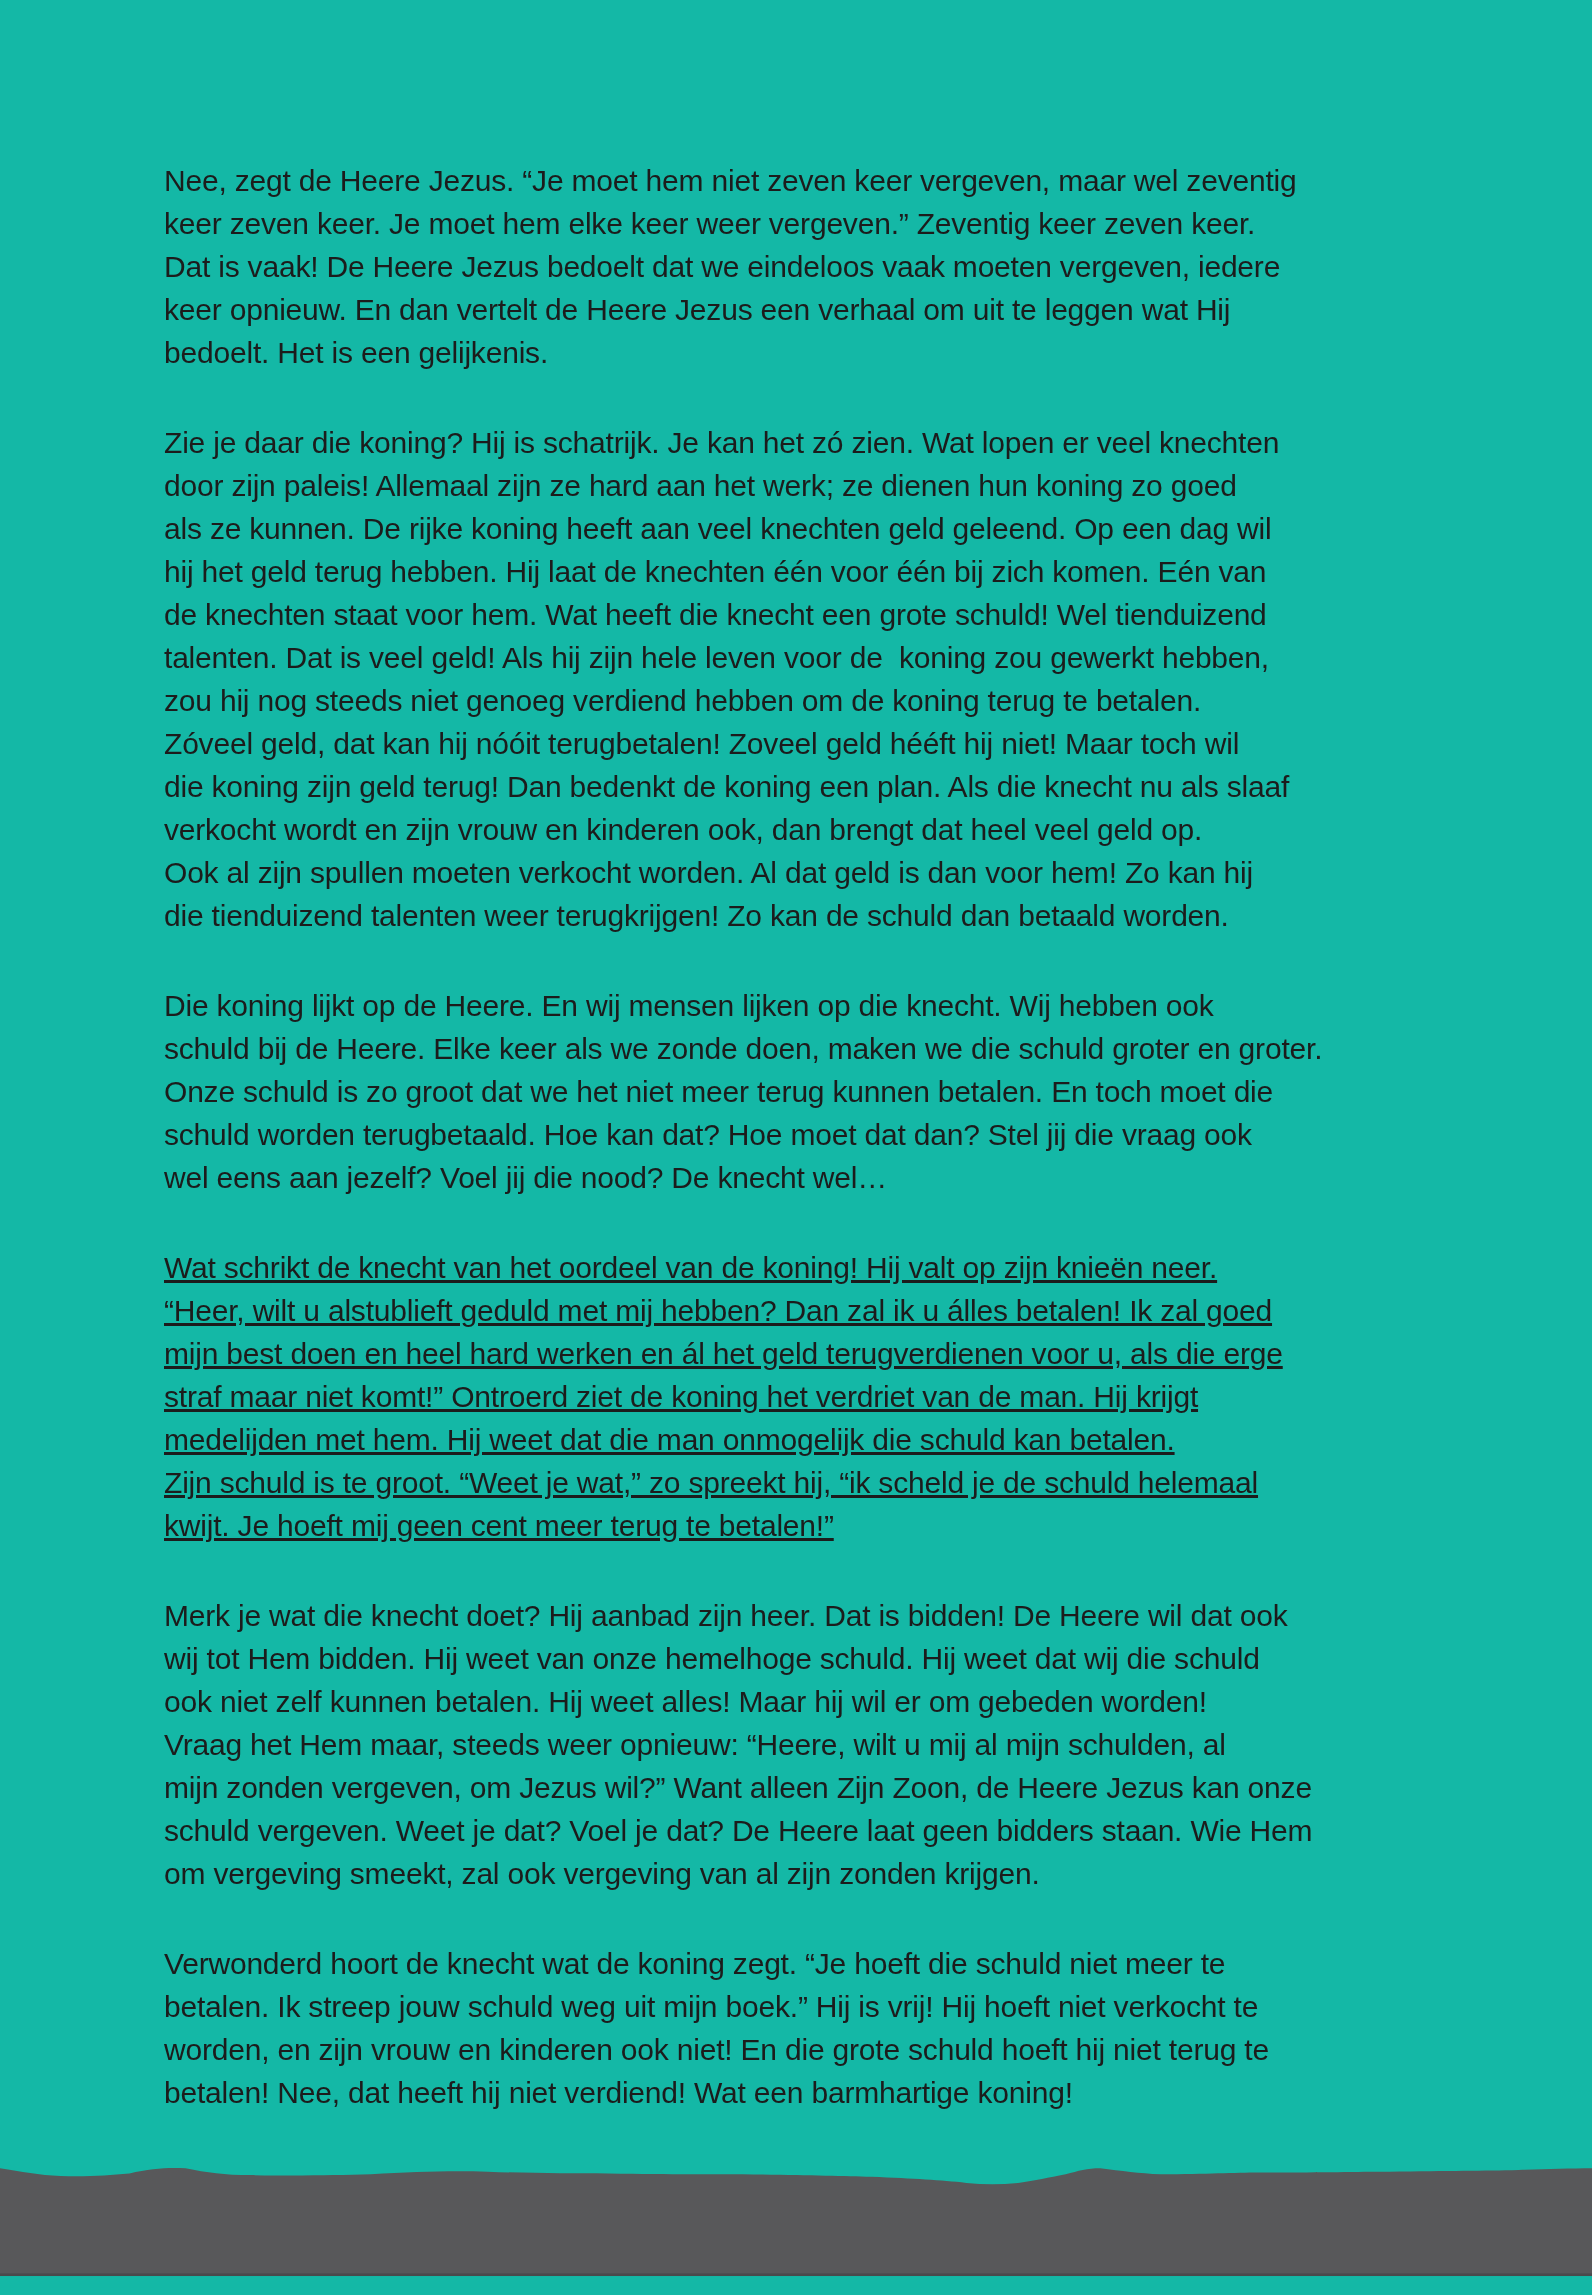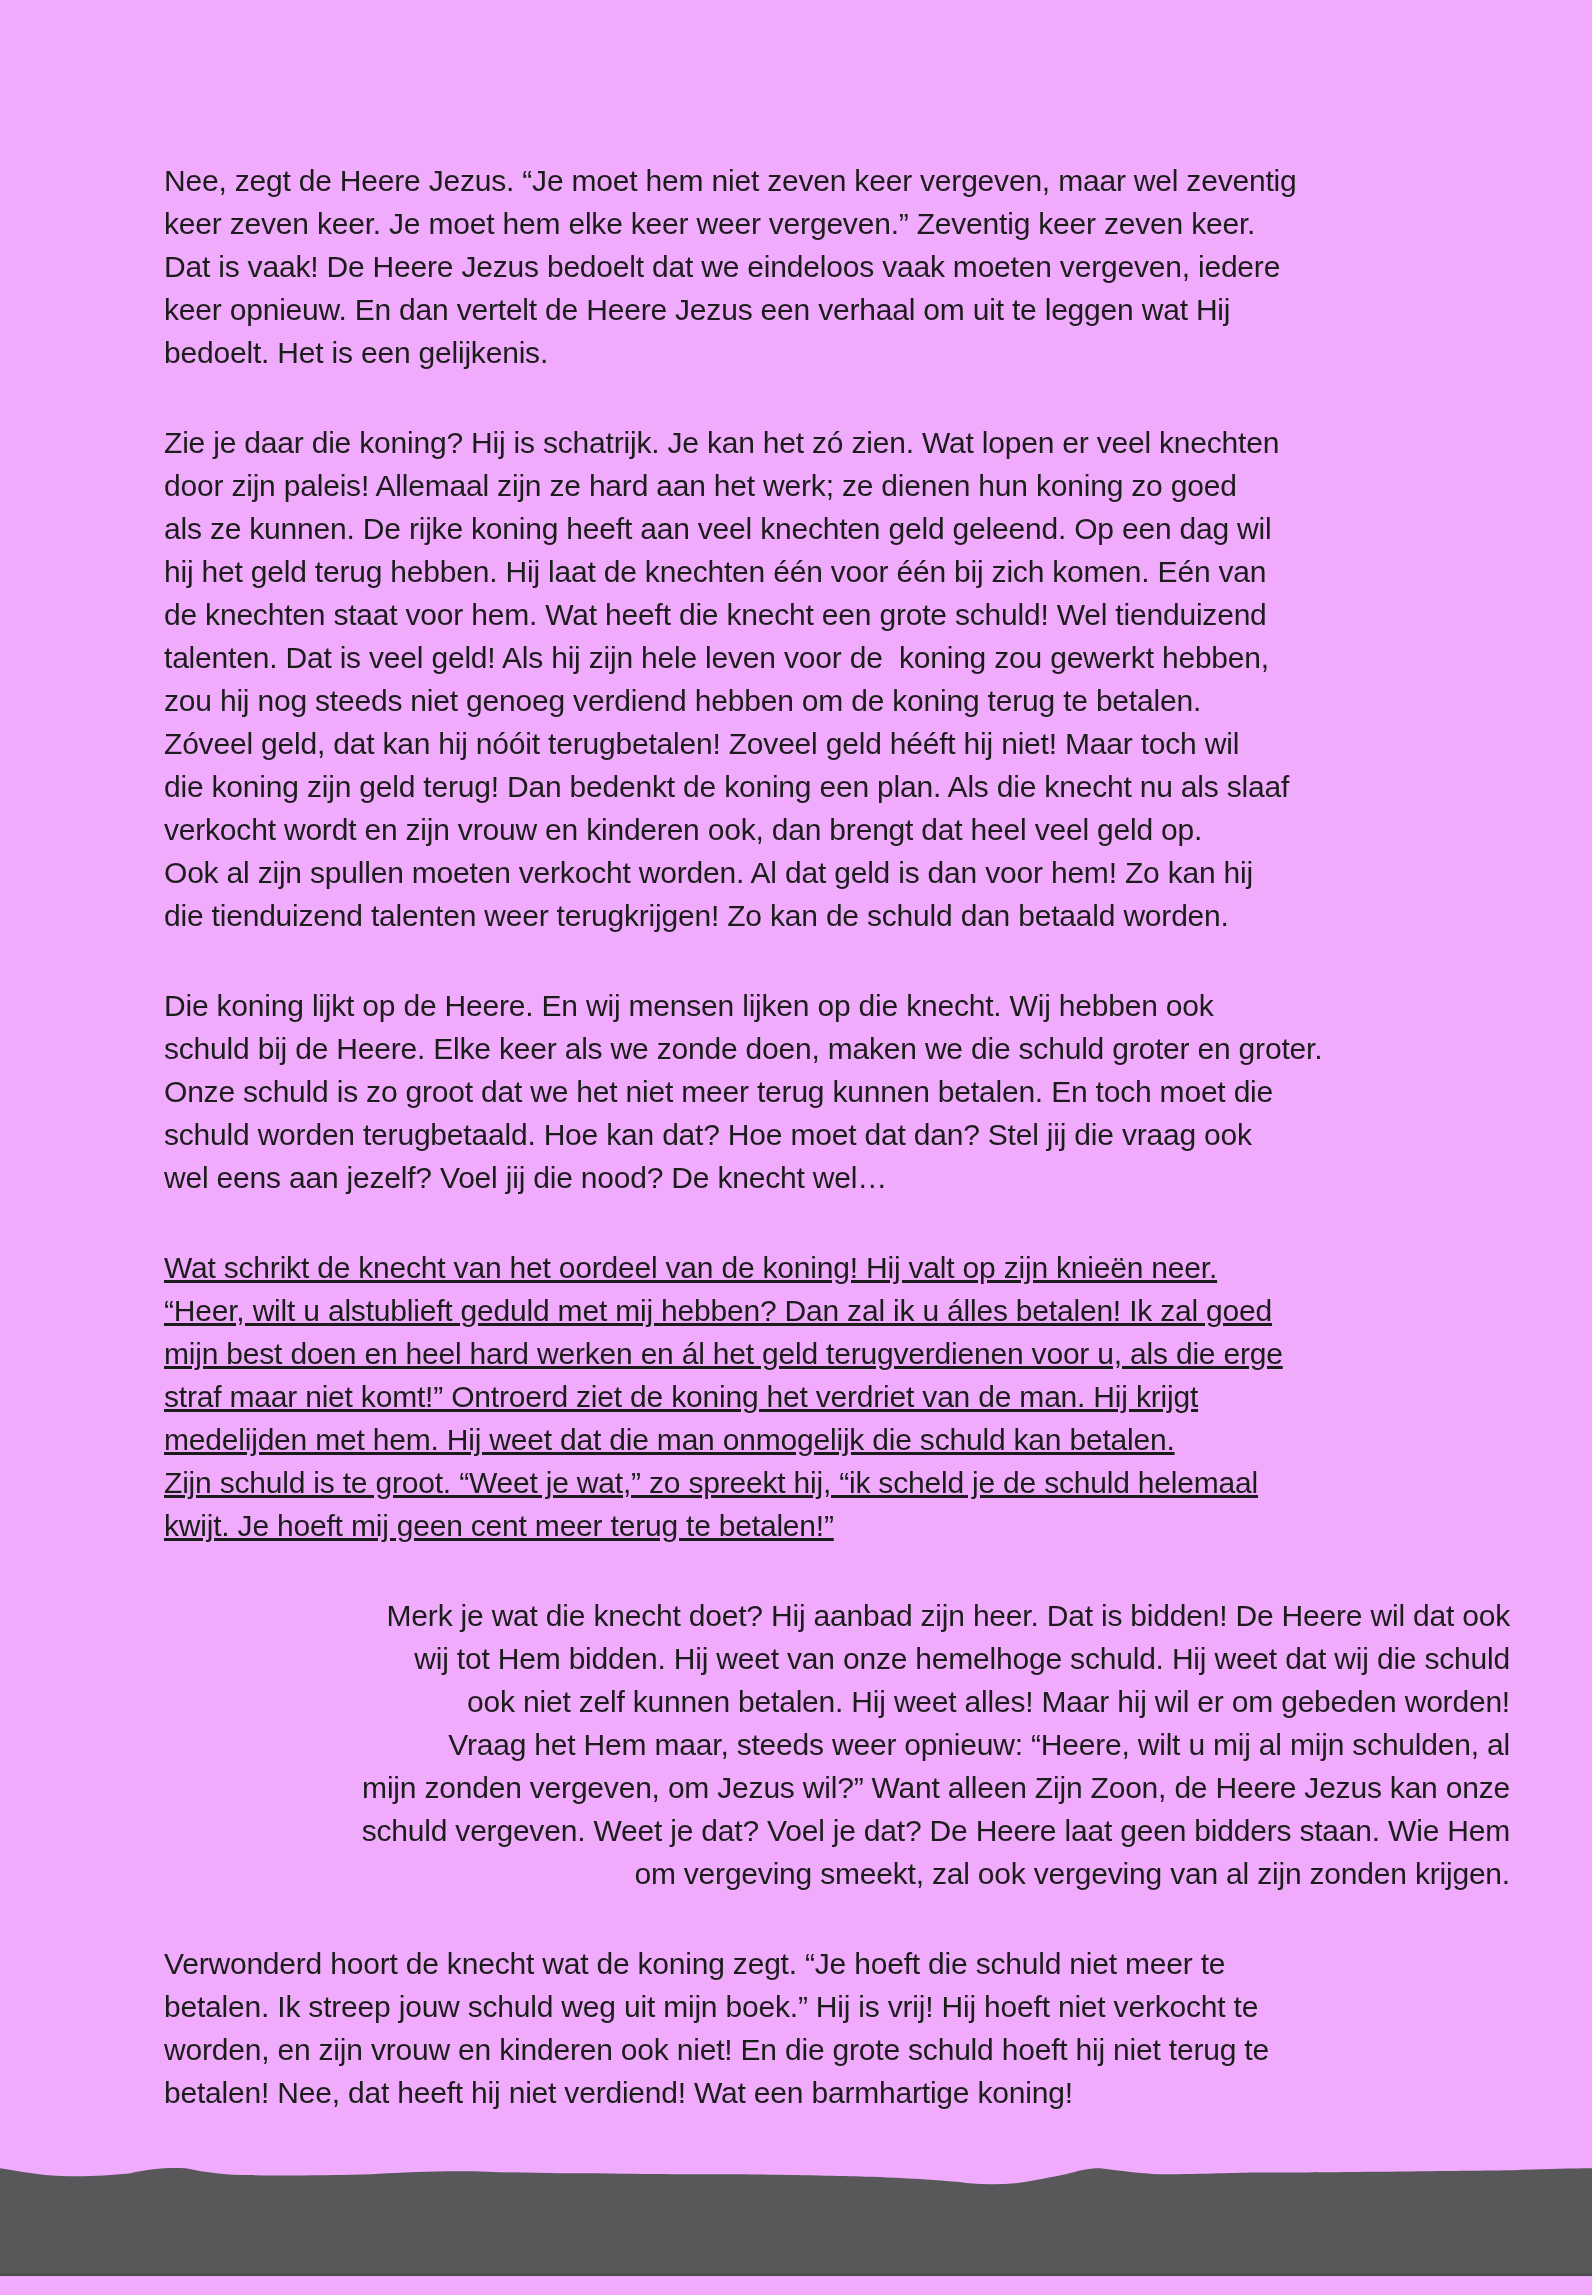--- a/index.html
+++ b/index.html
@@ -1,20 +1,20 @@
 <!DOCTYPE html>
 <html style="font-size:14px"><head>
 <meta charset="utf-8">
 <style>
   html, body { margin: 0; padding: 0; background: #ffffff; }
   .page {
     position: relative;
     width: 1592px;
     height: 2295px;
-    background: #f0abfc;
+    background: #14b8a6;
     overflow: hidden;
     font-family: "Liberation Sans", sans-serif;
   }
   .text-block {
     position: absolute;
     top: 0;
     left: 164px;
     width: 1346px;
     padding-top: 159px;
   }
@@ -63,21 +63,21 @@
 Onze schuld is zo groot dat we het niet meer terug kunnen betalen. En toch moet die
 schuld worden terugbetaald. Hoe kan dat? Hoe moet dat dan? Stel jij die vraag ook
 wel eens aan jezelf? Voel jij die nood? De knecht wel…</p>
       <p style="color: rgb(28, 28, 28); text-decoration: underline;">Wat schrikt de knecht van het oordeel van de koning! Hij valt op zijn knieën neer.
 “Heer, wilt u alstublieft geduld met mij hebben? Dan zal ik u álles betalen! Ik zal goed
 mijn best doen en heel hard werken en ál het geld terugverdienen voor u, als die erge
 straf maar niet komt!” Ontroerd ziet de koning het verdriet van de man. Hij krijgt
 medelijden met hem. Hij weet dat die man onmogelijk die schuld kan betalen.
 Zijn schuld is te groot. “Weet je wat,” zo spreekt hij, “ik scheld je de schuld helemaal
 kwijt. Je hoeft mij geen cent meer terug te betalen!”</p>
-      <p style="color: rgb(28, 28, 28); text-align: right;">Merk je wat die knecht doet? Hij aanbad zijn heer. Dat is bidden! De Heere wil dat ook
+      <p style="color: rgb(28, 28, 28);">Merk je wat die knecht doet? Hij aanbad zijn heer. Dat is bidden! De Heere wil dat ook
 wij tot Hem bidden. Hij weet van onze hemelhoge schuld. Hij weet dat wij die schuld
 ook niet zelf kunnen betalen. Hij weet alles! Maar hij wil er om gebeden worden!
 Vraag het Hem maar, steeds weer opnieuw: “Heere, wilt u mij al mijn schulden, al
 mijn zonden vergeven, om Jezus wil?” Want alleen Zijn Zoon, de Heere Jezus kan onze
 schuld vergeven. Weet je dat? Voel je dat? De Heere laat geen bidders staan. Wie Hem
 om vergeving smeekt, zal ook vergeving van al zijn zonden krijgen.</p>
       <p style="color: rgb(28, 28, 28); margin-top: 47px;">Verwonderd hoort de knecht wat de koning zegt. “Je hoeft die schuld niet meer te
 betalen. Ik streep jouw schuld weg uit mijn boek.” Hij is vrij! Hij hoeft niet verkocht te
 worden, en zijn vrouw en kinderen ook niet! En die grote schuld hoeft hij niet terug te
 betalen! Nee, dat heeft hij niet verdiend! Wat een barmhartige koning!</p>

